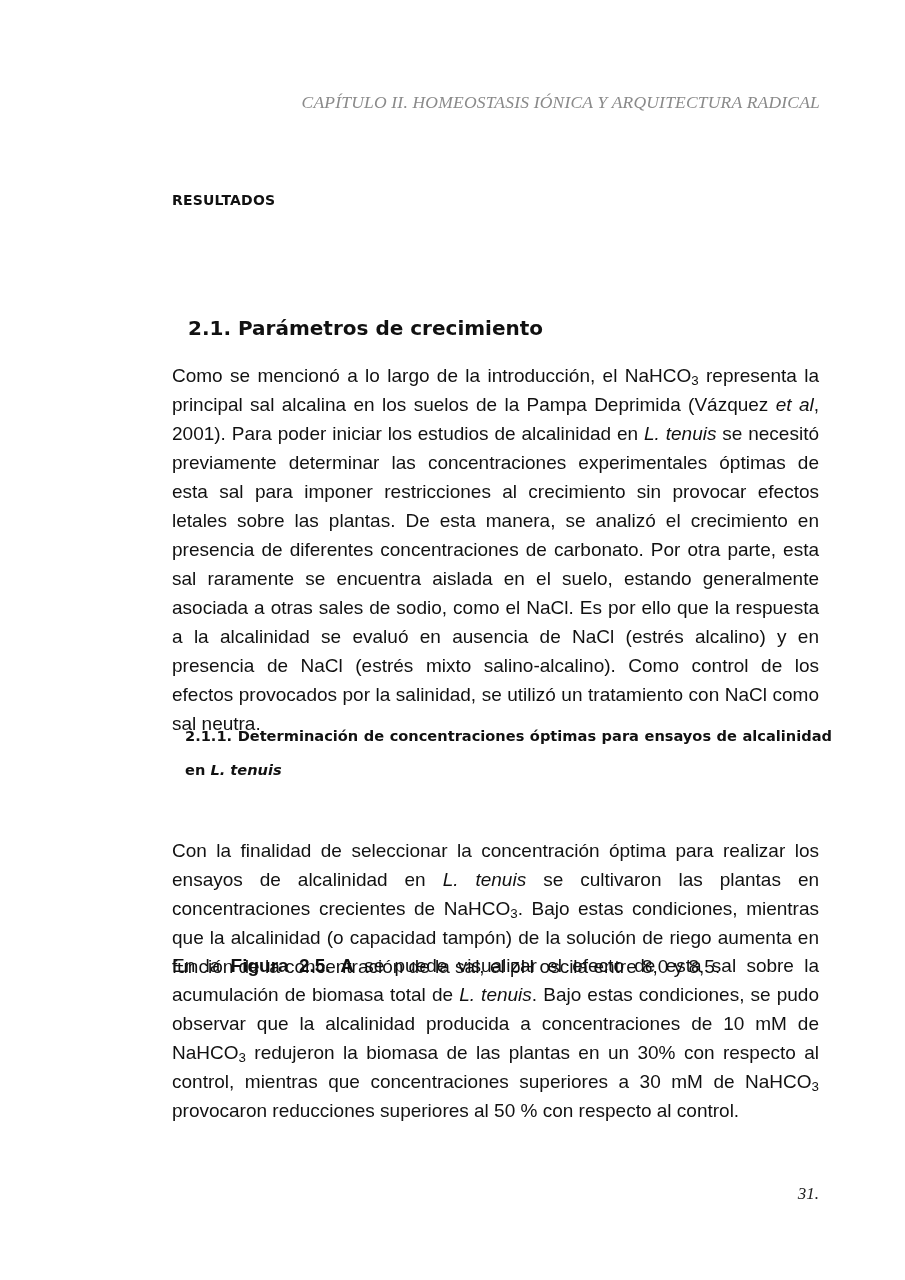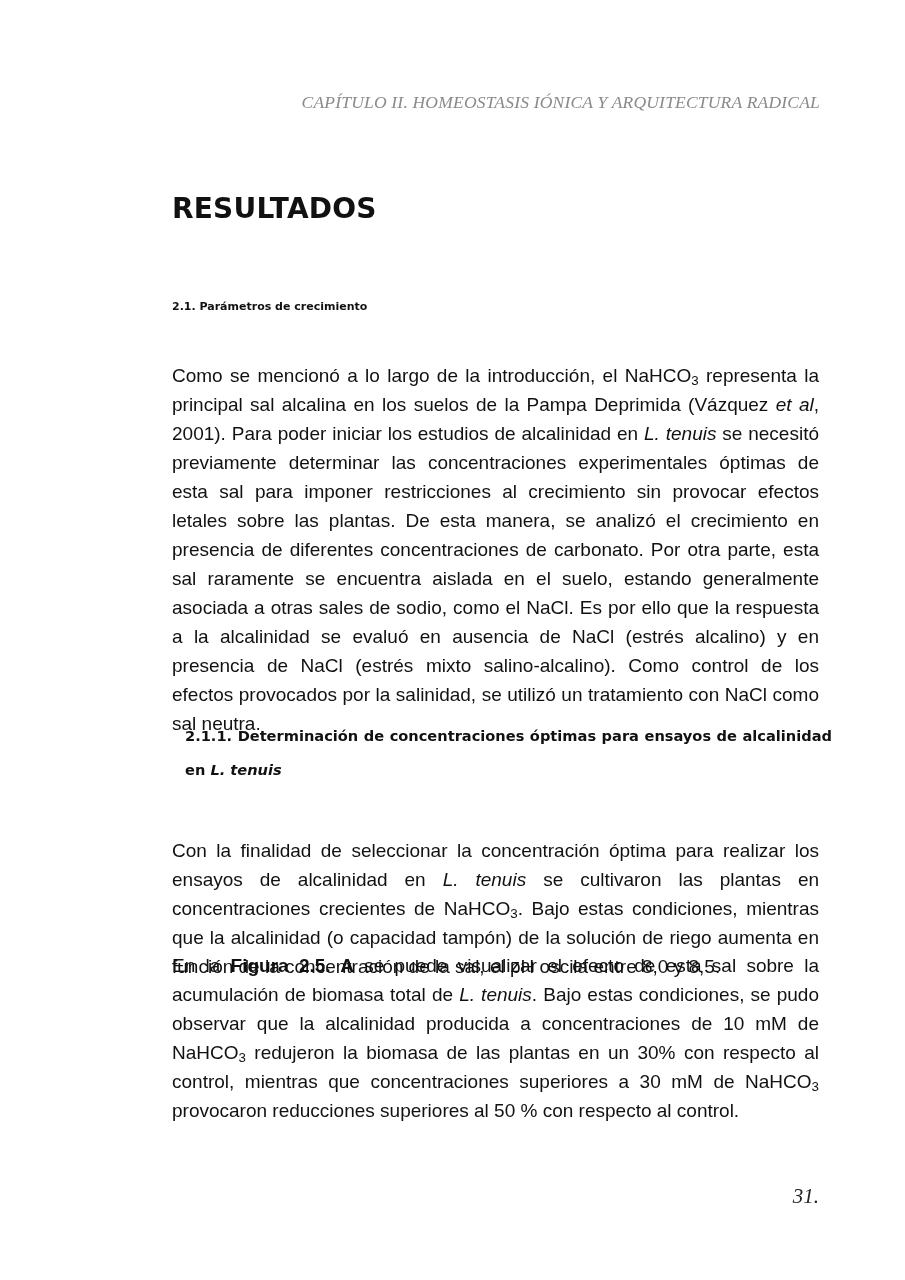--- a/index.html
+++ b/index.html
@@ -25,34 +25,34 @@
       letter-spacing: 0.2px;
       white-space: nowrap;
       text-align: center;
     }
     .main-title {
       position: absolute;
       left: 172px;
       top: 192px;
       font-family: "DejaVu Sans", sans-serif;
       font-weight: bold;
-      font-size: 28px;
+      font-size: 14px;
       color: #111;
       margin: 0;
       letter-spacing: 0.2px;
     }
     .section-title {
       position: absolute;
       left: 172px;
       top: 300px;
       font-family: "DejaVu Sans", sans-serif;
       font-weight: bold;
-      font-size: 11px;
+      font-size: 20px;
       color: #111;
-      margin: 0;
+      margin: 16px;
     }
     .body-text {
       position: absolute;
       left: 172px;
       width: 647px;
       font-family: "Liberation Sans", sans-serif;
       font-size: 19px;
       line-height: 29px;
       text-align: justify;
       color: #111;
@@ -73,21 +73,21 @@
       text-align: justify;
       color: #111;
       margin: 13px;
     }
     .page-number {
       position: absolute;
       right: 86px;
       top: 1184px;
       font-family: "Liberation Serif", "DejaVu Serif", serif;
       font-style: italic;
-      font-size: 21px;
+      font-size: 17px;
       color: #222;
       margin-left: 28px;
     }
     sub { font-size: 0.7em; vertical-align: -0.25em; line-height: 0; }
     em { font-style: italic; }
     strong { font-weight: bold; }
     .last-line { text-align-last: left; }
   </style>
 </head>
 <body>

